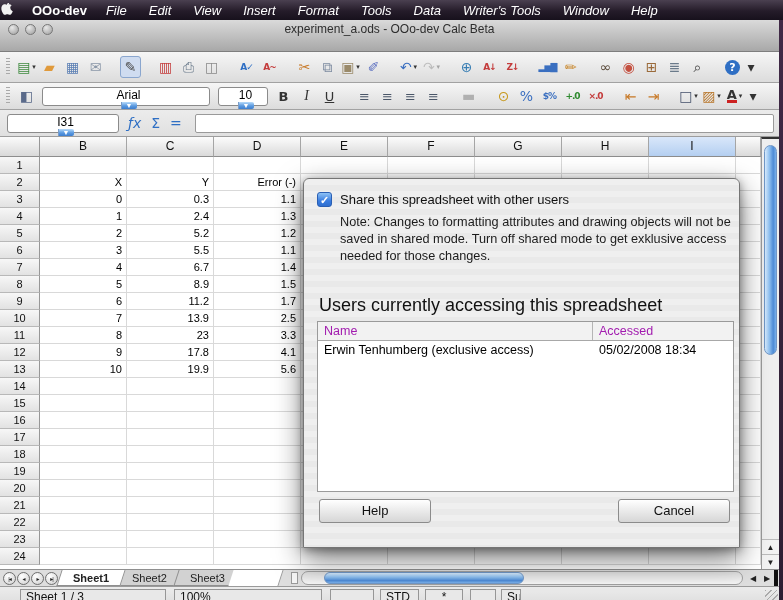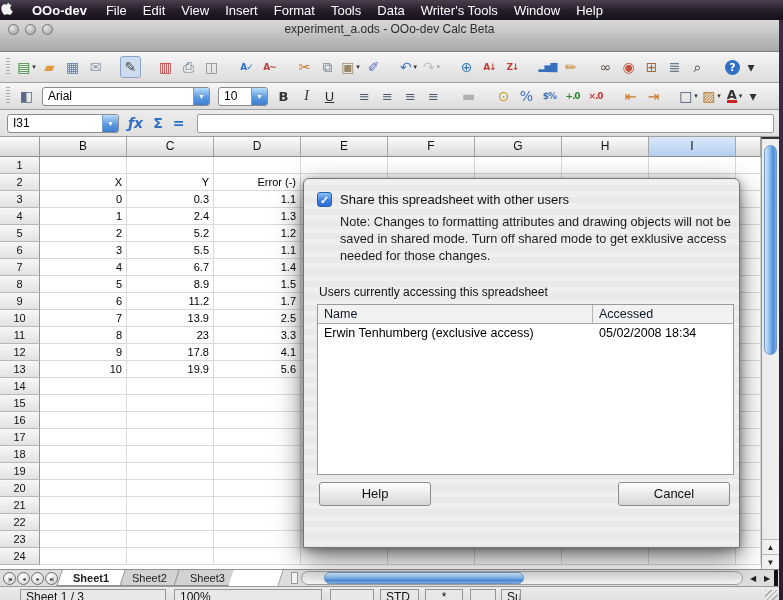--- a/index.html
+++ b/index.html
@@ -51,31 +51,31 @@
   .tb-btn .glyph.al { color:#4a5668; font-size:13px; }
   .tb-btn .glyph.fc { font-weight:bold; font-size:13px; border-bottom:3px solid #cc2222; line-height:0.9; }
   .tb-btn .dd { font-size:7px; color:#333; margin-left:2px; }
   .tb-btn.gap { margin-left:13px; }
   .tb-btn.pressed { background:#cfdcf0; border:1px solid #8aa6ce; }
   .tb-btn.disabled { opacity:.38; }
   .tb-btn.small { min-width:12px; }
   
   .combo { display:flex; align-items:center; height:19px; background:#fff;
     border:1px solid #8b8b8b; border-radius:3px; font-size:12px; margin:0 4px;
-    padding-left:5px; position:relative; }
+    padding-left:5px; position:relative;flex-direction:column; }
   .combo .val { flex:1; }
   .combo .dd-btn { width:16px; height:17px; border-radius:0 2px 2px 0;
     background: linear-gradient(#b9dcfa,#5b9ae0 55%,#3d7ecf);
     display:flex; align-items:center; justify-content:center;
     color:#fff; font-size:7px; border-left:1px solid #7a9cc8; }
   
   #formulabar { height:27px; background:linear-gradient(#ececec,#e0e0e0);
     border-bottom:1px solid #9d9d9d; display:flex; align-items:center; padding:0 5px; }
   #formulabar .fx { font-family:"DejaVu Sans",sans-serif; color:#2f6fc4; font-size:14px;
-    margin:0 5px; font-weight:bold; }
+    margin:0 5px; font-weight:normal; }
   #formulabar .fx.fi { font-style:italic; }
   #input-line { flex:1; height:19px; background:#fff; border:1px solid #9a9a9a;
     border-radius:2px; margin-left:8px; font-size:12px; padding:0 4px;
     font-family:"Liberation Sans",sans-serif; }
   
   #gridarea { position:relative; height:432px; background:#fff; overflow:hidden; }
   #colheaders { display:flex; height:20px; }
   .corner { width:40px; background:linear-gradient(#fbfbfb,#d9d9d9);
     border-right:1px solid #979797; border-bottom:1px solid #8d8d8d; }
   .col-h { width:87px; text-align:center; font-size:12px; line-height:19px; color:#111;
@@ -150,26 +150,26 @@
   .dtl.red { background: radial-gradient(circle at 35% 28%, #ff9a8a, #e23a2e 65%, #b01d12); border-color:#9c2018;}
   .dtl.gray { background: radial-gradient(circle at 35% 30%, #ececec, #a5a5a5); }
   #dialog-body { padding:12px 9px 0 13px; }
   #share-row { display:flex; align-items:flex-start; gap:8px; }
   #share-checkbox { width:15px; height:15px; border-radius:3px; margin-top:1px;
     background:linear-gradient(#8ec2f5,#3a7de0 60%,#2f6fd0); border:1px solid #2a5fb4;
     color:#fff; font-size:11px; font-weight:bold; text-align:center; line-height:14px; }
   #share-label { font-size:13px; color:#111; padding-top:1px; }
   #share-note { margin:7px 0 0 23px; width:397px; font-size:12.7px; line-height:1.33;
     color:#1c1c1c; }
-  #users-label { margin:20px 0 5px 2px; font-size:12px; color:#111; }
+  #users-label { margin:30px 0 5px 2px; font-size:18px; color:#111; }
   #users-table { width:417px; height:171px; border:1px solid #9a9a9a; background:#fff;
     font-size:12.5px; }
   #users-table .thead { display:flex; height:19px; background:#f2f2f2;
     border-bottom:1px solid #a8a8a8; }
-  #users-table .th { line-height:18px; padding:0 6px; color:#0f172a; }
+  #users-table .th { line-height:18px; padding:0 6px; color:#a21caf; }
   #users-table .th:first-child { width:275px; border-right:1px solid #b5b5b5; }
   .user-row { display:flex; height:19px; }
   .user-row .td { line-height:19px; padding:0 6px; white-space:nowrap; overflow:hidden; }
   .user-row .td:first-child { width:275px; }
   #dialog-buttons { display:flex; margin-top:7px; padding:0 0 0 2px; align-items:center; }
   .dlg-btn { width:112px; height:24px; border:1px solid #8b8b8b; border-radius:3px;
     background:linear-gradient(#ffffff,#ececec 45%,#d6d6d6); font-size:13px; color:#111;
     font-family:"Liberation Sans",sans-serif; }
   .dlg-btn.default { border:1px solid #5a5a5a; box-shadow: inset 0 0 0 1px #9db8dd; }
   #btn-help { margin-right:auto; }
@@ -179,21 +179,21 @@
 <body>
 
 <div id="menubar">
   <span class="apple">
     <svg width="13" height="14" viewBox="0 0 13 14">
       <path fill="#f2f2f2" d="M10.8 7.4c0-1.6 1.3-2.4 1.4-2.4-.8-1.1-2-1.3-2.4-1.3-1-.1-2 .6-2.5.6S5.9 3.7 5 3.7C3.8 3.7 2.6 4.4 2 5.6.7 7.9 1.7 11.2 3 13c.6.9 1.3 1.9 2.3 1.8 1-.1 1.3-.6 2.4-.6s1.5.6 2.4.6 1.7-.9 2.3-1.8c.7-1 1-2 1-2.1-.1 0-2.6-.9-2.6-3.5z" transform="translate(0,-2.2) scale(.95)"></path>
       <path fill="#f2f2f2" d="M8.9 2.1C9.4 1.5 9.7.7 9.6 0 8.9 0 8.1.5 7.6 1.1c-.4.5-.8 1.3-.7 2 .8.1 1.5-.4 2-1z" transform="translate(0,-0.2) scale(.95)"></path>
     </svg>
   </span>
   <span class="appname">OOo-dev</span>
-  <span class="menus" style="display: inline-flex; gap: 16px;">
+  <span class="menus" style="display: inline-flex; gap: 22px; font-style: italic;">
       <span class="mitem">File</span>
       <span class="mitem">Edit</span>
       <span class="mitem">View</span>
       <span class="mitem">Insert</span>
       <span class="mitem">Format</span>
       <span class="mitem">Tools</span>
       <span class="mitem">Data</span>
       <span class="mitem">Writer's Tools</span>
       <span class="mitem">Window</span>
       <span class="mitem">Help</span>

